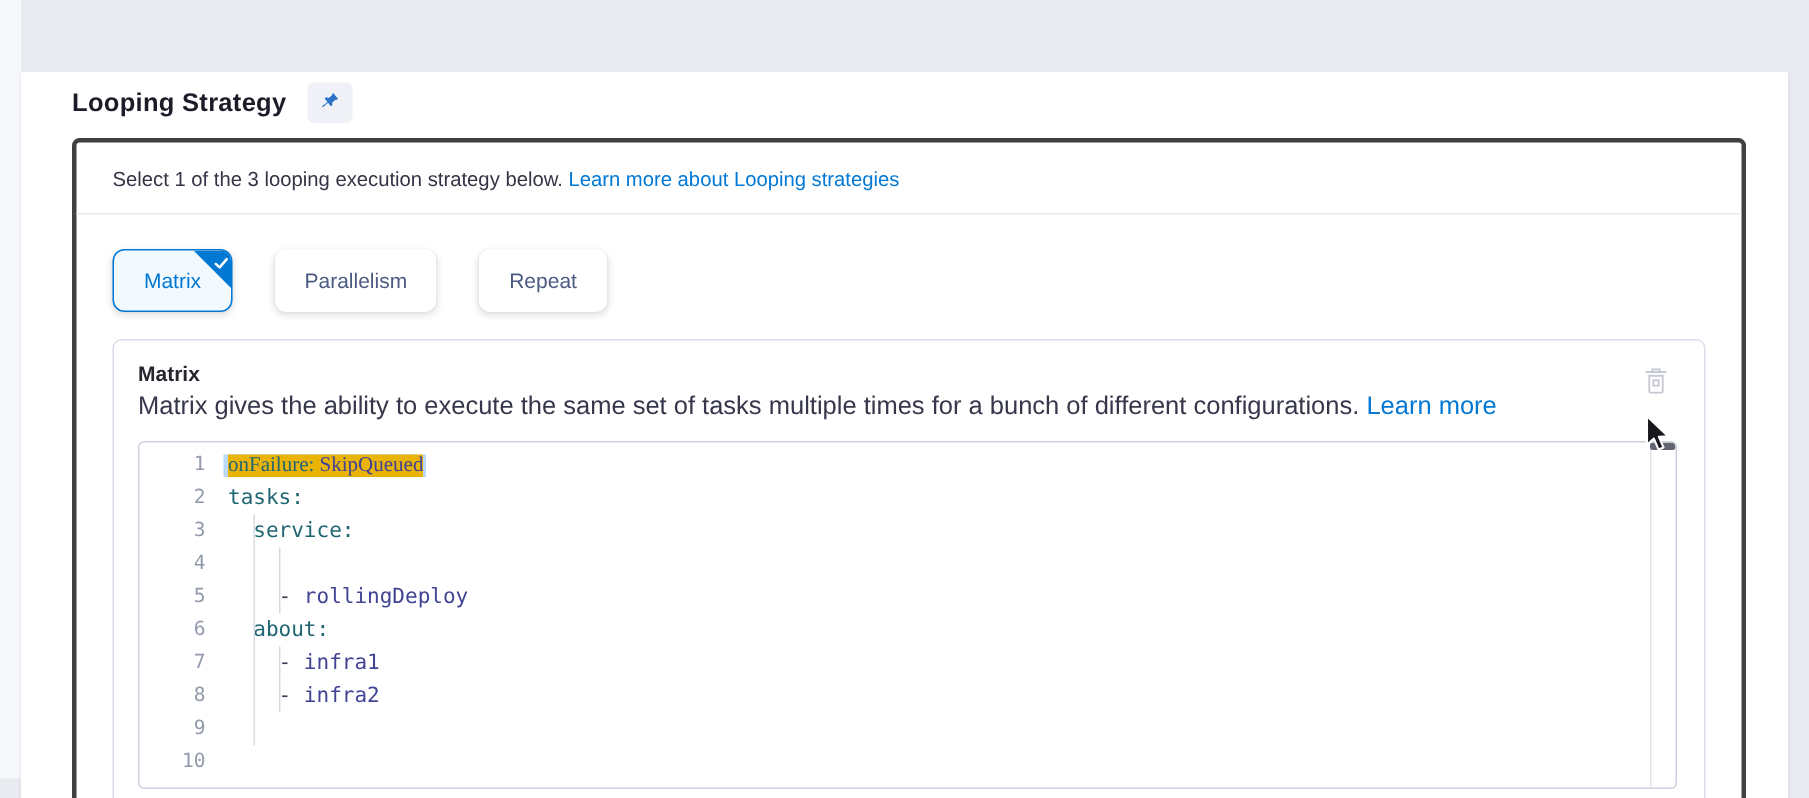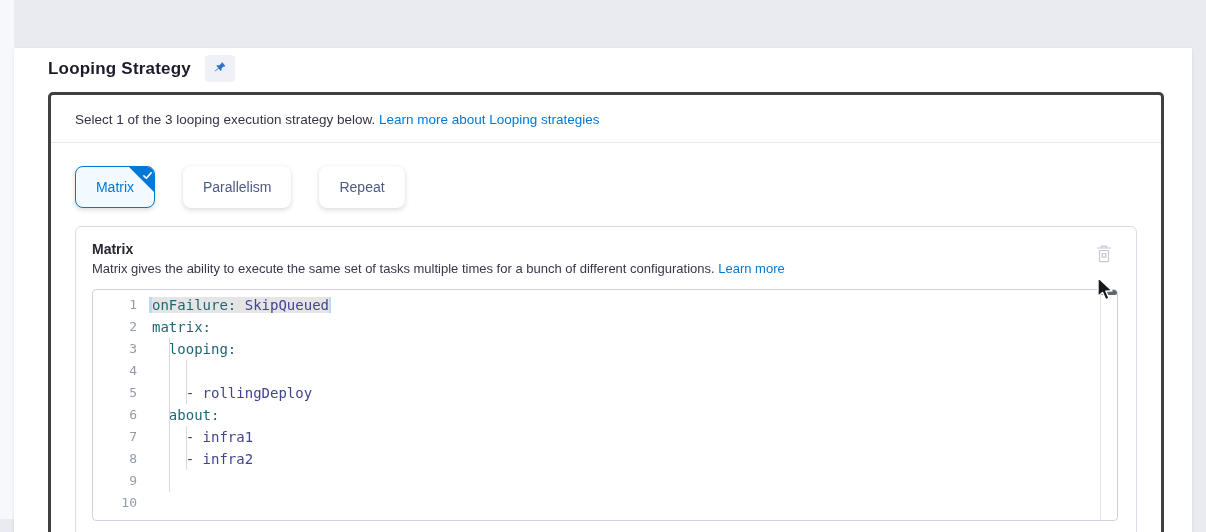--- a/index.html
+++ b/index.html
@@ -45,38 +45,38 @@
   .fold {
     position:absolute; top:0; right:0; width:0; height:0;
     border-top:25px solid #0278d5; border-left:25px solid transparent;
   }
   .fold-check { position:absolute; top:1px; right:1px; }
   .detail-card {
     margin-top:18px; border:1px solid #dcdde8; border-radius:6px;
     padding:14px 18px 0 16px; position:relative; height:328px; background:#fff;
   }
   .detail-title { font-size:14px; font-weight:bold; color:#26262e; }
-  .detail-desc { font-size:13px; color:#36374a; margin-top:4px; }
+  .detail-desc { font-size:17px; color:#36374a; margin-top:4px; }
   .trash-btn {
     position:absolute; top:15px; right:22px; background:none; border:none; cursor:pointer; padding:2px;
   }
   .editor {
     margin-top:13px; height:232px; border:1px solid #cfd1dd; border-radius:4px;
     position:relative; overflow:hidden; background:#fff;
     font-family:"DejaVu Sans Mono", monospace; font-size:14px; line-height:22px;
     padding-top:4px;
   }
   .cl { display:flex; height:22px; white-space:pre; cursor:text; }
   .ln { width:44px; text-align:right; color:#929aab; flex:none; font-size:13px; }
   .code { padding-left:15px; color:#2d3448; }
   .k { color:#206672; }
   .d { color:#3a4356; }
   .v { color:#414394; }
   .n { color:#0c7a68; }
-  .sel { background:#e5e5e5; box-shadow:-3px 0 0 #b9d9f7, 2px 0 0 #b9d9f7; }
+  .sel { background:#eab308; box-shadow:-3px 0 0 #b9d9f7, 2px 0 0 #b9d9f7;font-family:Liberation Serif, serif; }
   .ig { position:absolute; width:1px; background:#d8dae1; }
   .ig-a { left:76px; top:48px; height:154px; }
   .ig-b1 { left:93px; top:70px; height:44px; }
   .ig-b2 { left:93px; top:136px; height:44px; }
   .sb-line { position:absolute; right:16px; top:0; bottom:0; width:1px; background:#e4e5ec; }
   .sb-thumb { position:absolute; right:0; top:0; width:17px; height:5px; background:#61656f; border-radius:2px; cursor:pointer; }
   .mouse-cursor { position:absolute; left:1096px; top:276px; z-index:10; pointer-events:none; }
 </style>
 </head>
 <body>
@@ -136,25 +136,25 @@
         </button>
 
         <div class="editor">
 
           <div class="cl">
             <span class="ln">1</span>
             <span class="code"><span class="sel"><span class="k">onFailure:</span><span class="v"> SkipQueued</span></span></span>
           </div>
           <div class="cl">
             <span class="ln">2</span>
-            <span class="code"><span class="k">matrix:</span></span>
+            <span class="code"><span class="k">tasks:</span></span>
           </div>
           <div class="cl">
             <span class="ln">3</span>
-            <span class="code"><span class="k">  looping:</span></span>
+            <span class="code"><span class="k">  service:</span></span>
           </div>
           <div class="cl">
             <span class="ln">4</span>
           </div>
           <div class="cl">
             <span class="ln">5</span>
             <span class="code"><span class="d">    - </span><span class="v">rollingDeploy</span></span>
           </div>
           <div class="cl">
             <span class="ln">6</span>

